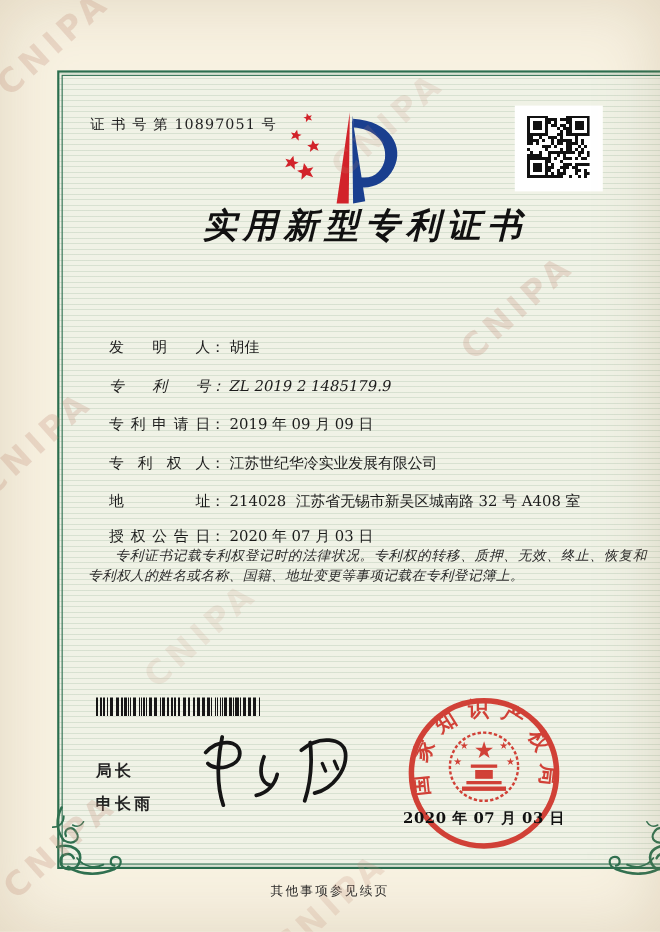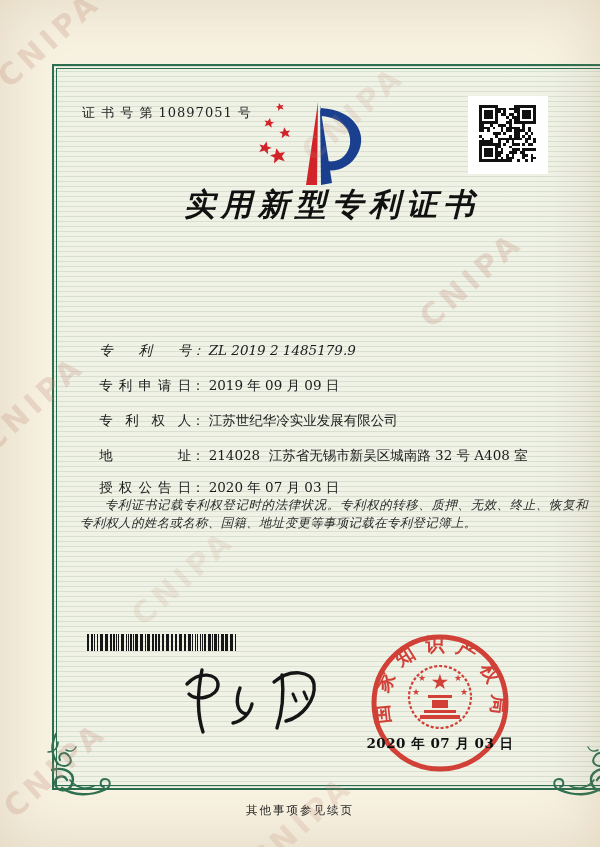--- a/index.html
+++ b/index.html
@@ -295,20 +295,23 @@
           <rect x="128" y="16" width="24" height="24"></rect>
         <rect x="0" y="112" width="56" height="56"></rect>
           <rect x="8" y="120" width="40" height="40" fill="#ffffff"></rect>
           <rect x="16" y="128" width="24" height="24"></rect>
       </g>
     </svg>
   </div>
 
   <div class="title">实用新型专利证书</div>
 
+  <div class="field-row row2">
+    <span class="field-label">发明人</span><span class="field-colon">：</span><span>胡佳</span>
+  </div>
   <div class="field-row row3">
     <span class="field-label">专利号</span><span class="field-colon">：</span><span>ZL 2019 2 1485179.9</span>
   </div>
   <div class="field-row row4">
     <span class="field-label">专利申请日</span><span class="field-colon">：</span><span>2019 年 09 月 09 日</span>
   </div>
   <div class="field-row row5">
     <span class="field-label">专利权人</span><span class="field-colon">：</span><span>江苏世纪华冷实业发展有限公司</span>
   </div>
   <div class="field-row row6">
@@ -365,20 +368,24 @@
           <rect x="127" y="0" width="3" height="18"></rect>
           <rect x="131" y="0" width="1" height="18"></rect>
           <rect x="134" y="0" width="3" height="18"></rect>
           <rect x="138" y="0" width="3" height="18"></rect>
           <rect x="143" y="0" width="3" height="18"></rect>
           <rect x="148" y="0" width="1" height="18"></rect>
         </g>
     </svg>
   </div>
 
+  <div class="signer">
+    <div>局长</div>
+    <div>申长雨</div>
+  </div>
 
   <svg class="signature" viewBox="0 0 168 98" fill="none" stroke="#151515" stroke-linecap="round" stroke-width="3.4">
     <path d="M30,16 C25,40 25,60 31,78"></path>
     <path d="M15,30 C27,17 46,19 46,31 C46,43 24,48 17,40"></path>
     <path d="M68,34 C63,47 65,58 74,60"></path>
     <path d="M61,69 C71,67 78,59 80,50"></path>
     <path d="M102,28 C118,14 140,17 142,30 C144,45 131,63 114,67"></path>
     <path d="M110,21 C112,40 110,59 105,74"></path>
     <path d="M121,40 l3,7" stroke-width="3"></path>
     <path d="M132,38 l3,7" stroke-width="3"></path>

